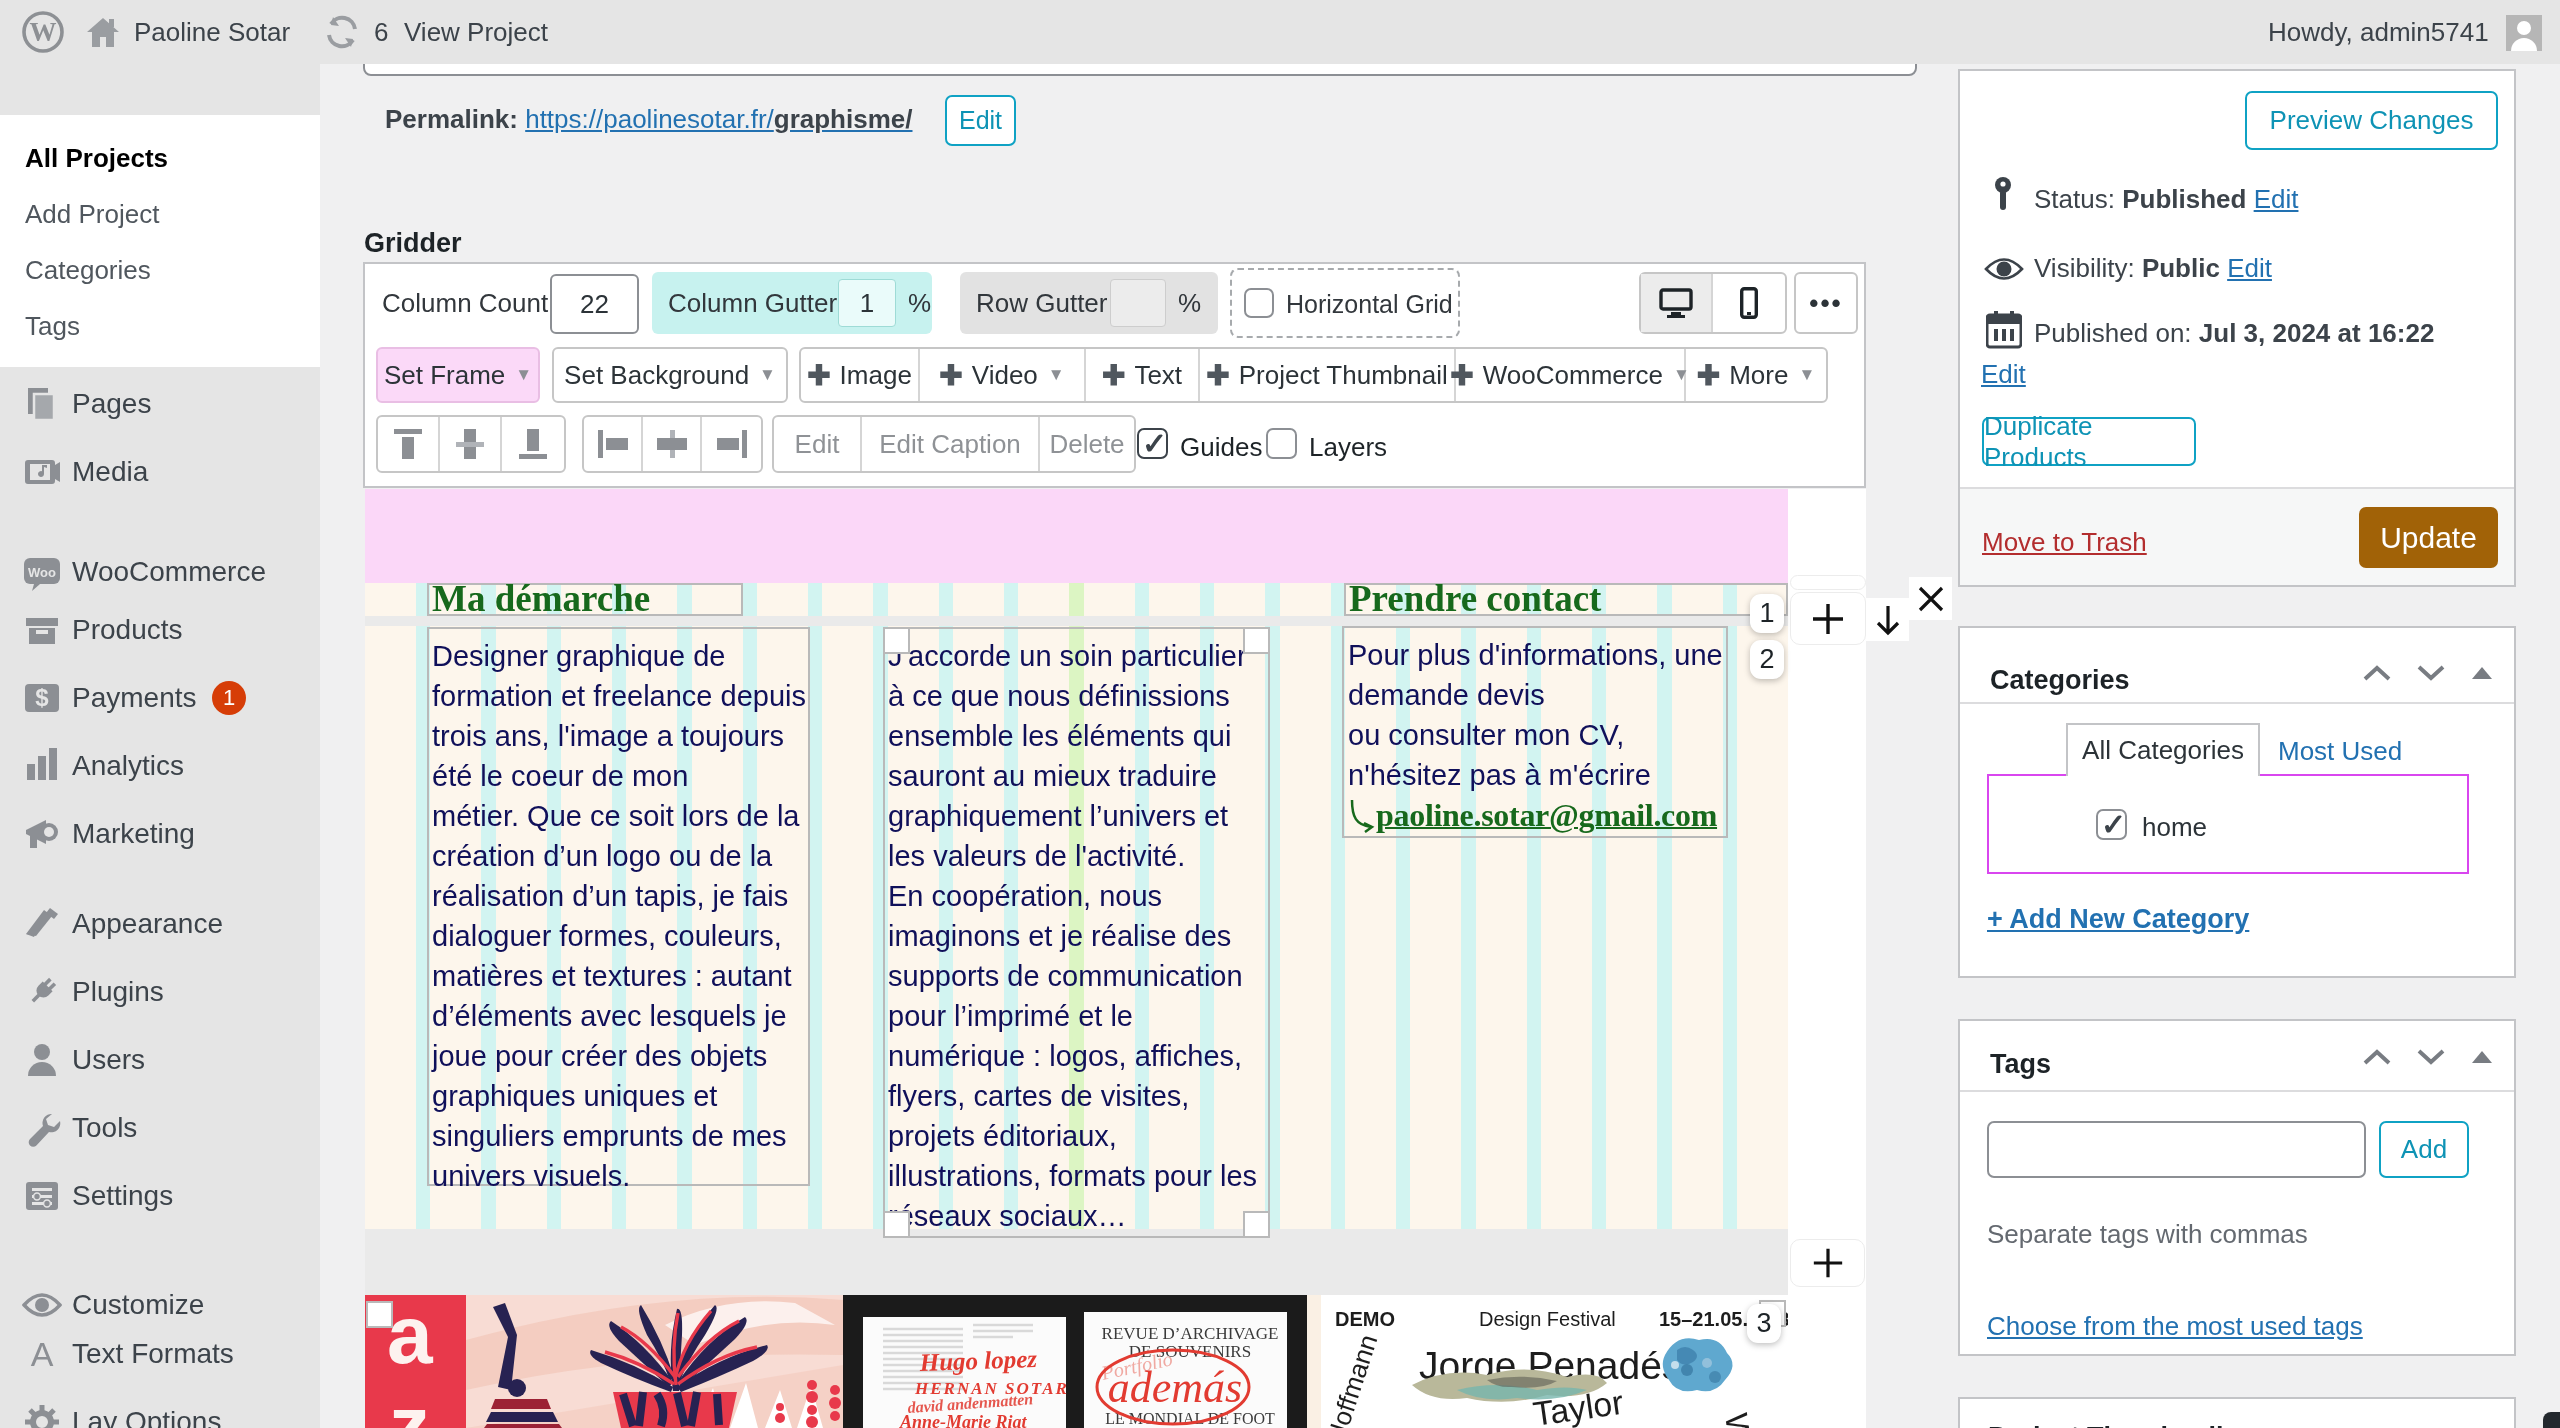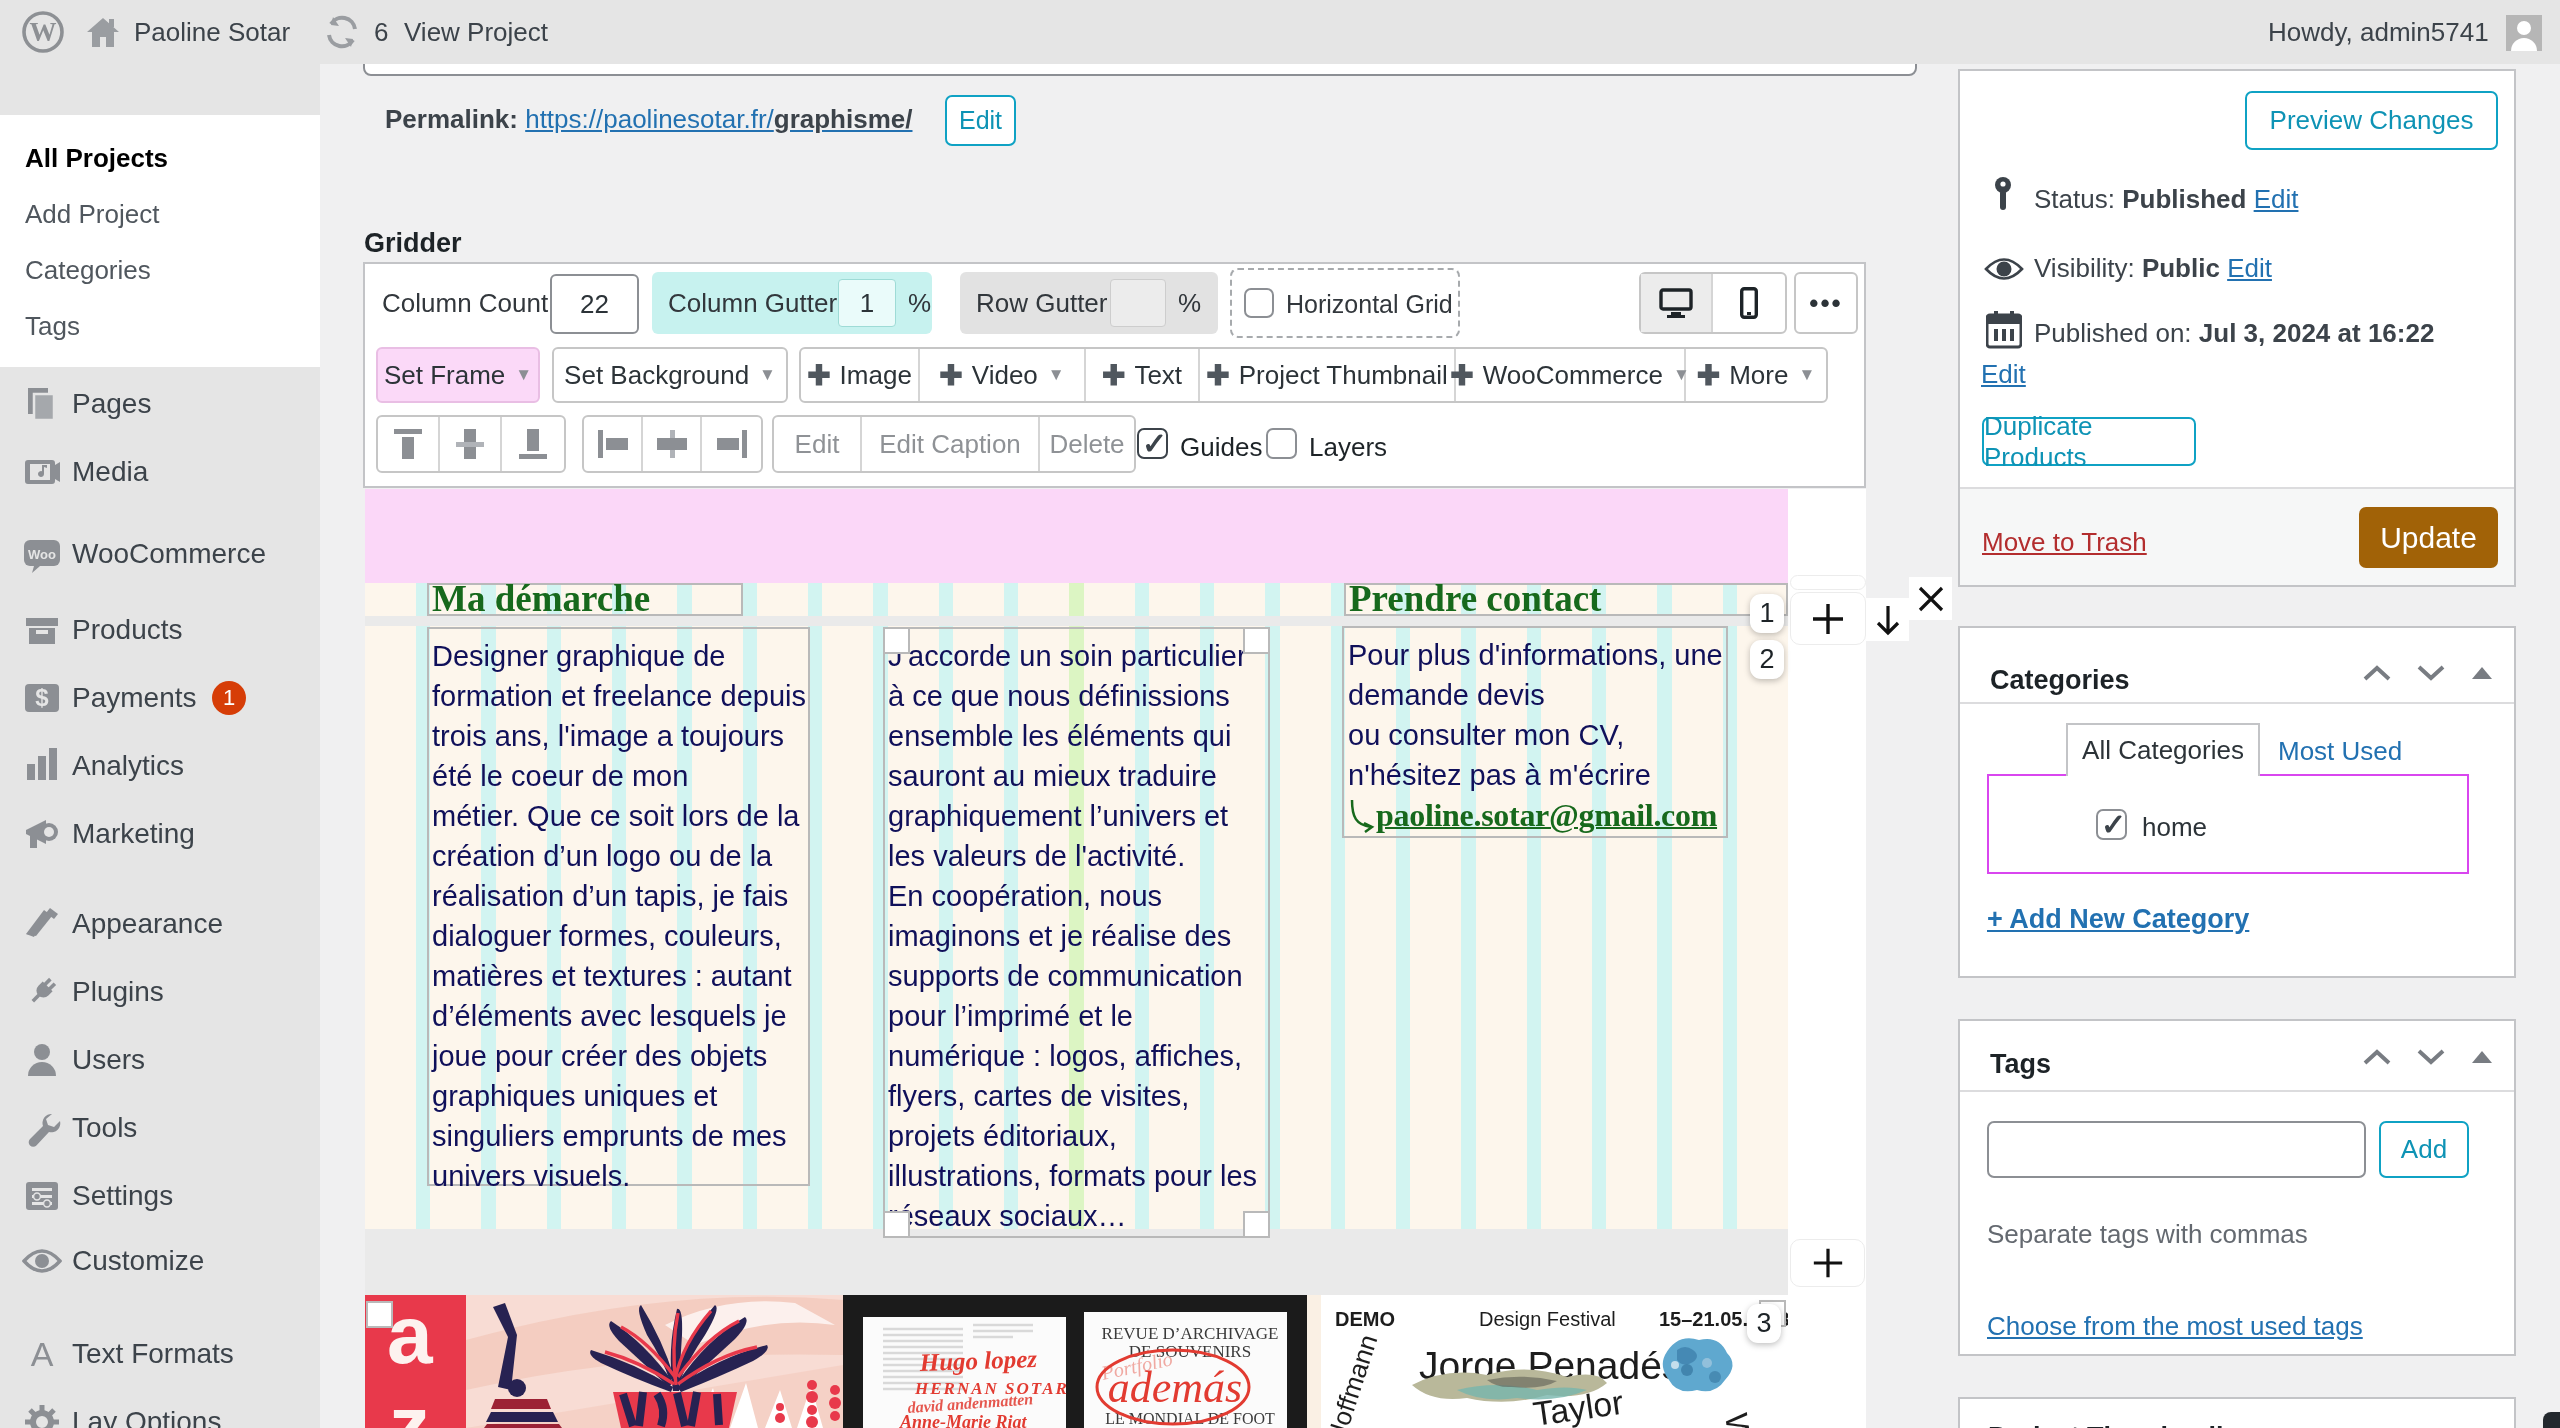--- a/index.html
+++ b/index.html
@@ -449,21 +449,21 @@
         <span class="lbl">Pages</span>
       </div>
     <div class="mitem" style="top:71px;">
         <svg class="micon" viewBox="0 0 40 40">
           <path d="M6 8 h24 a3 3 0 0 1 3 3 v18 a3 3 0 0 1 -3 3 h-24 a3 3 0 0 1 -3 -3 v-18 a3 3 0 0 1 3 -3 Z M8 12 v16 h20 v-16 Z" fill="#8c8f94" fill-rule="evenodd"></path>
           <path d="M22 15 v7 a3 3 0 1 1 -2 -2.8 v-6.2 h5 v3 Z" fill="#8c8f94"></path>
           <path d="M33 13 l5 -3 v20 l-5 -3 Z" fill="#8c8f94"></path>
         </svg>
         <span class="lbl">Media</span>
       </div>
-    <div class="mitem" style="top:153px;">
+    <div class="mitem" style="top:171px;">
         <svg class="micon" viewBox="0 0 40 40">
           <rect x="2" y="6" width="36" height="26" rx="6" fill="#8c8f94"></rect>
           <path d="M12 32 l-2 7 8-7Z" fill="#8c8f94"></path>
           <text x="20" y="25" text-anchor="middle" font-size="13" fill="#e5e5e5" font-weight="bold" font-family="Liberation Sans">Woo</text>
         </svg>
         <span class="lbl">WooCommerce</span>
       </div>
     <div class="mitem" style="top:229px;">
         <svg class="micon" viewBox="0 0 40 40">
           <rect x="4" y="8" width="32" height="8" fill="#8c8f94"></rect>
@@ -533,21 +533,21 @@
           <circle cx="25" cy="27.5" r="3.4" fill="#8c8f94" stroke="#e5e5e5" stroke-width="1.5"></circle>
         </svg>
         <span class="lbl">Settings</span>
       </div>
     <div class="mitem" style="top:727px;">
         <svg class="micon" viewBox="0 0 40 40">
           <path d="M30 6 a9 9 0 0 0 -9 12 L8 31 a4.5 4.5 0 0 0 6.4 6.4 L27 24 a9 9 0 0 0 11 -11 l-6 6 -6-2 -2-6 Z" fill="#8c8f94"></path>
         </svg>
         <span class="lbl">Tools</span>
       </div>
-    <div class="mitem" style="top:860px;padding-left:28px;">
+    <div class="mitem" style="top:904px;padding-left:28px;">
         <svg class="micon" viewBox="0 0 40 40">
           <path d="M2 20 Q20 0 38 20 Q20 40 2 20 Z" fill="none" stroke="#8c8f94" stroke-width="3.4"></path>
           <circle cx="20" cy="20" r="7" fill="#8c8f94"></circle>
         </svg>
         <span class="lbl">Customize</span>
       </div>
     <div class="mitem" style="top:953px;">
         <div class="micon" style="font-size:34px; text-align:center; line-height:40px;">A</div>
         <span class="lbl">Text Formats</span>
       </div>

